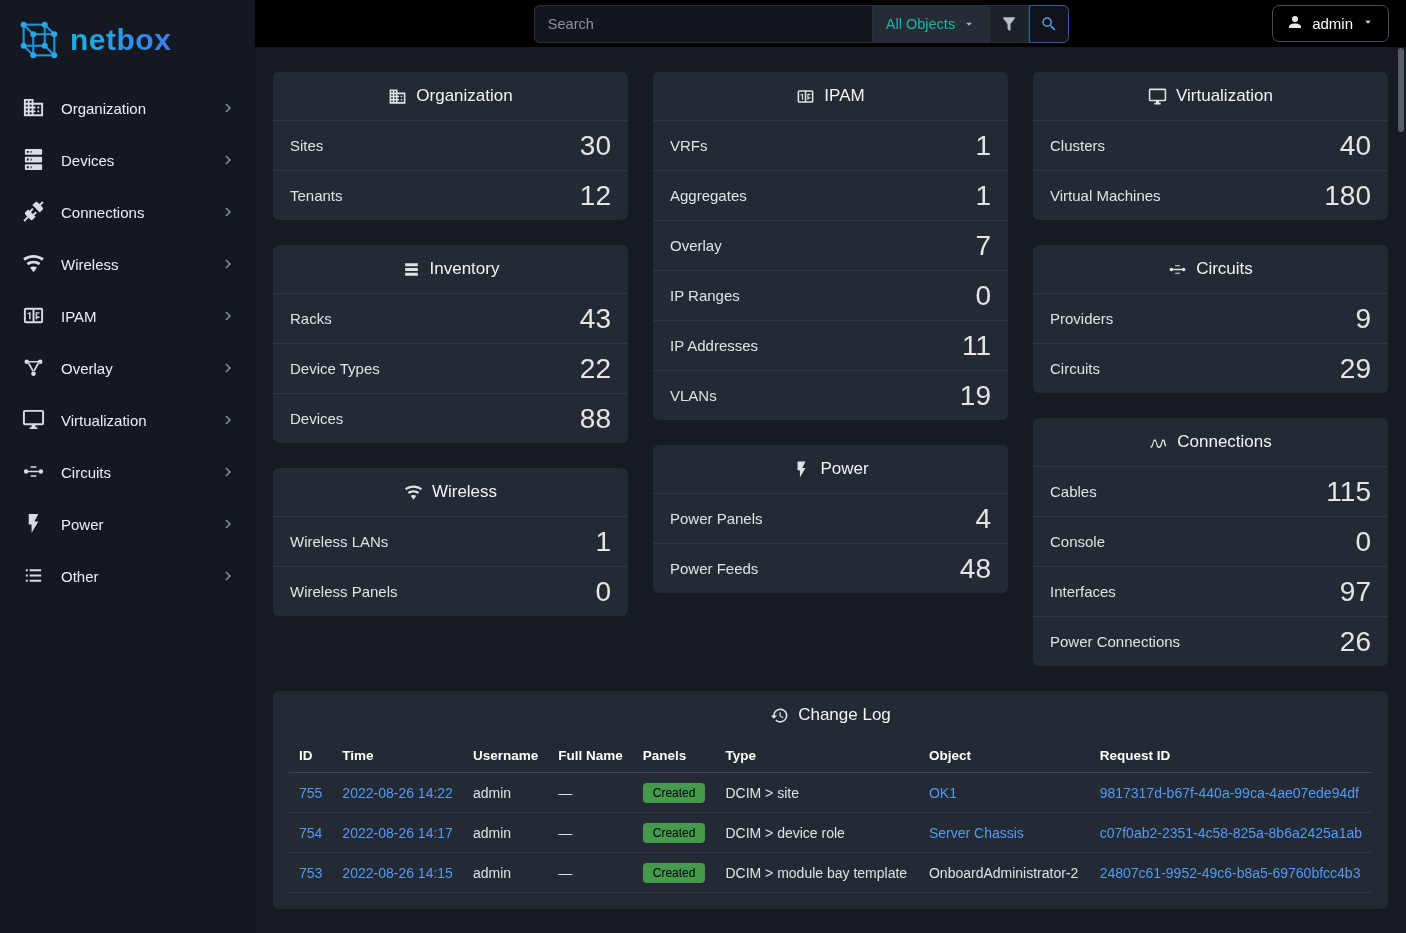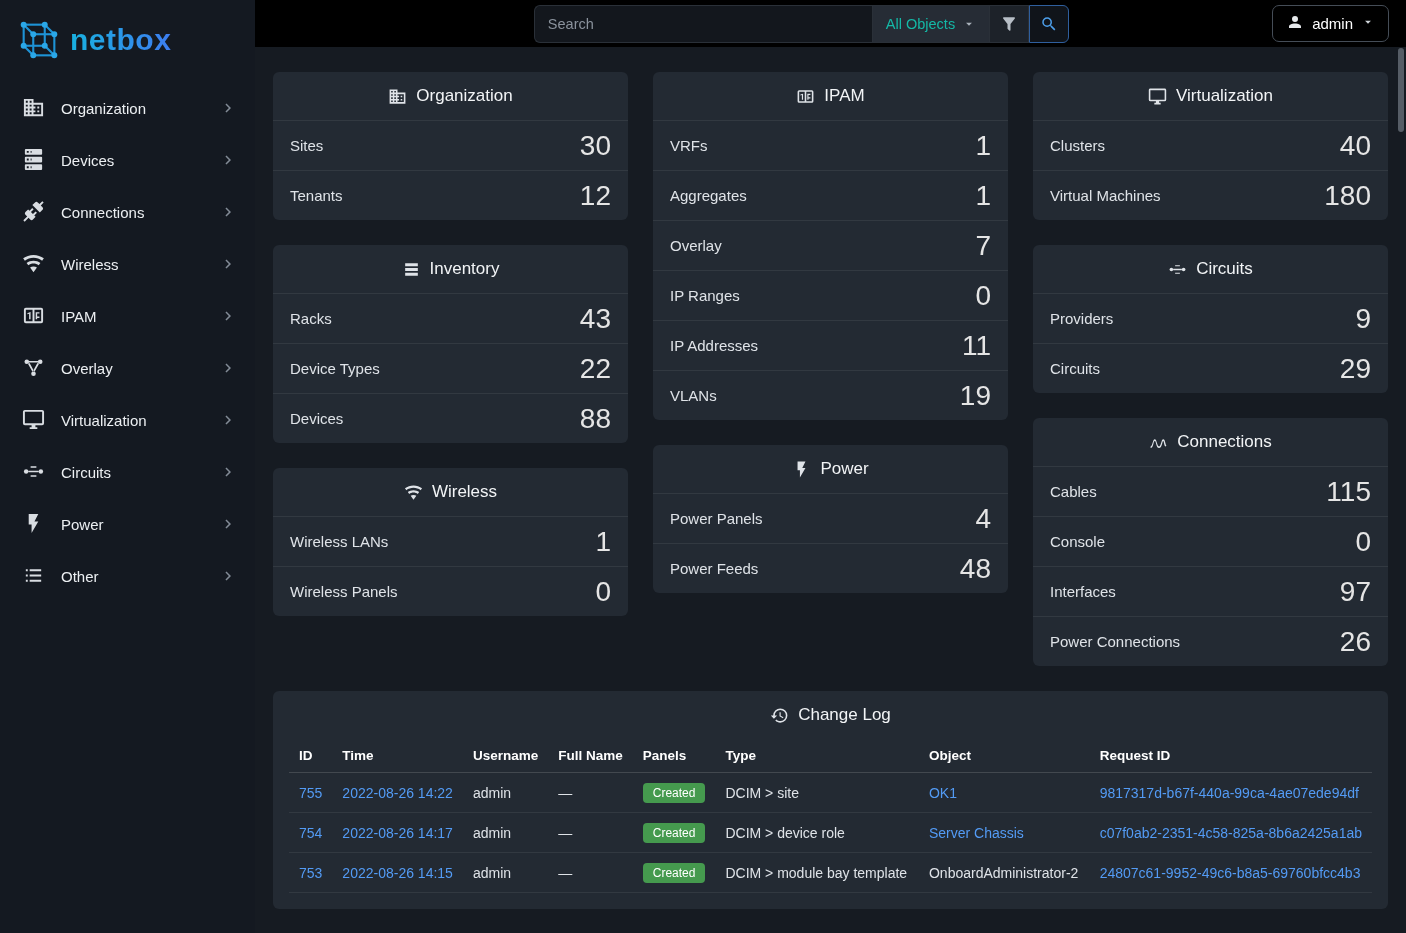--- a/index.html
+++ b/index.html
@@ -123,21 +123,21 @@
   td {
     padding: 9.5px 10px; border-bottom: 1px solid rgba(255,255,255,0.07);
     color: #dfe3e8; white-space: nowrap;
   }
   th:nth-child(1){ width: 36px; }  th:nth-child(2){ width: 128px; }
   th:nth-child(3){ width: 84px; }  th:nth-child(4){ width: 74px; }
   th:nth-child(5){ width: 74px; }  th:nth-child(6){ width: 214px; }
   th:nth-child(7){ width: 178px; }
   a.link { color: #539bf5; text-decoration: none; }
   .badge {
-    display: inline-block; background: #459a4e; color: #ffffff;
+    display: inline-block; background: #459a4e; color: #000000;
     font-size: 12px; font-weight: 500; padding: 4px 10px; border-radius: 4px;
     line-height: 1;
   }
 
   
   .scrollbar-thumb {
     position: fixed; right: 2px; top: 48px; width: 6px; height: 84px;
     background: #565d66; border-radius: 3px;
   }
 </style>

